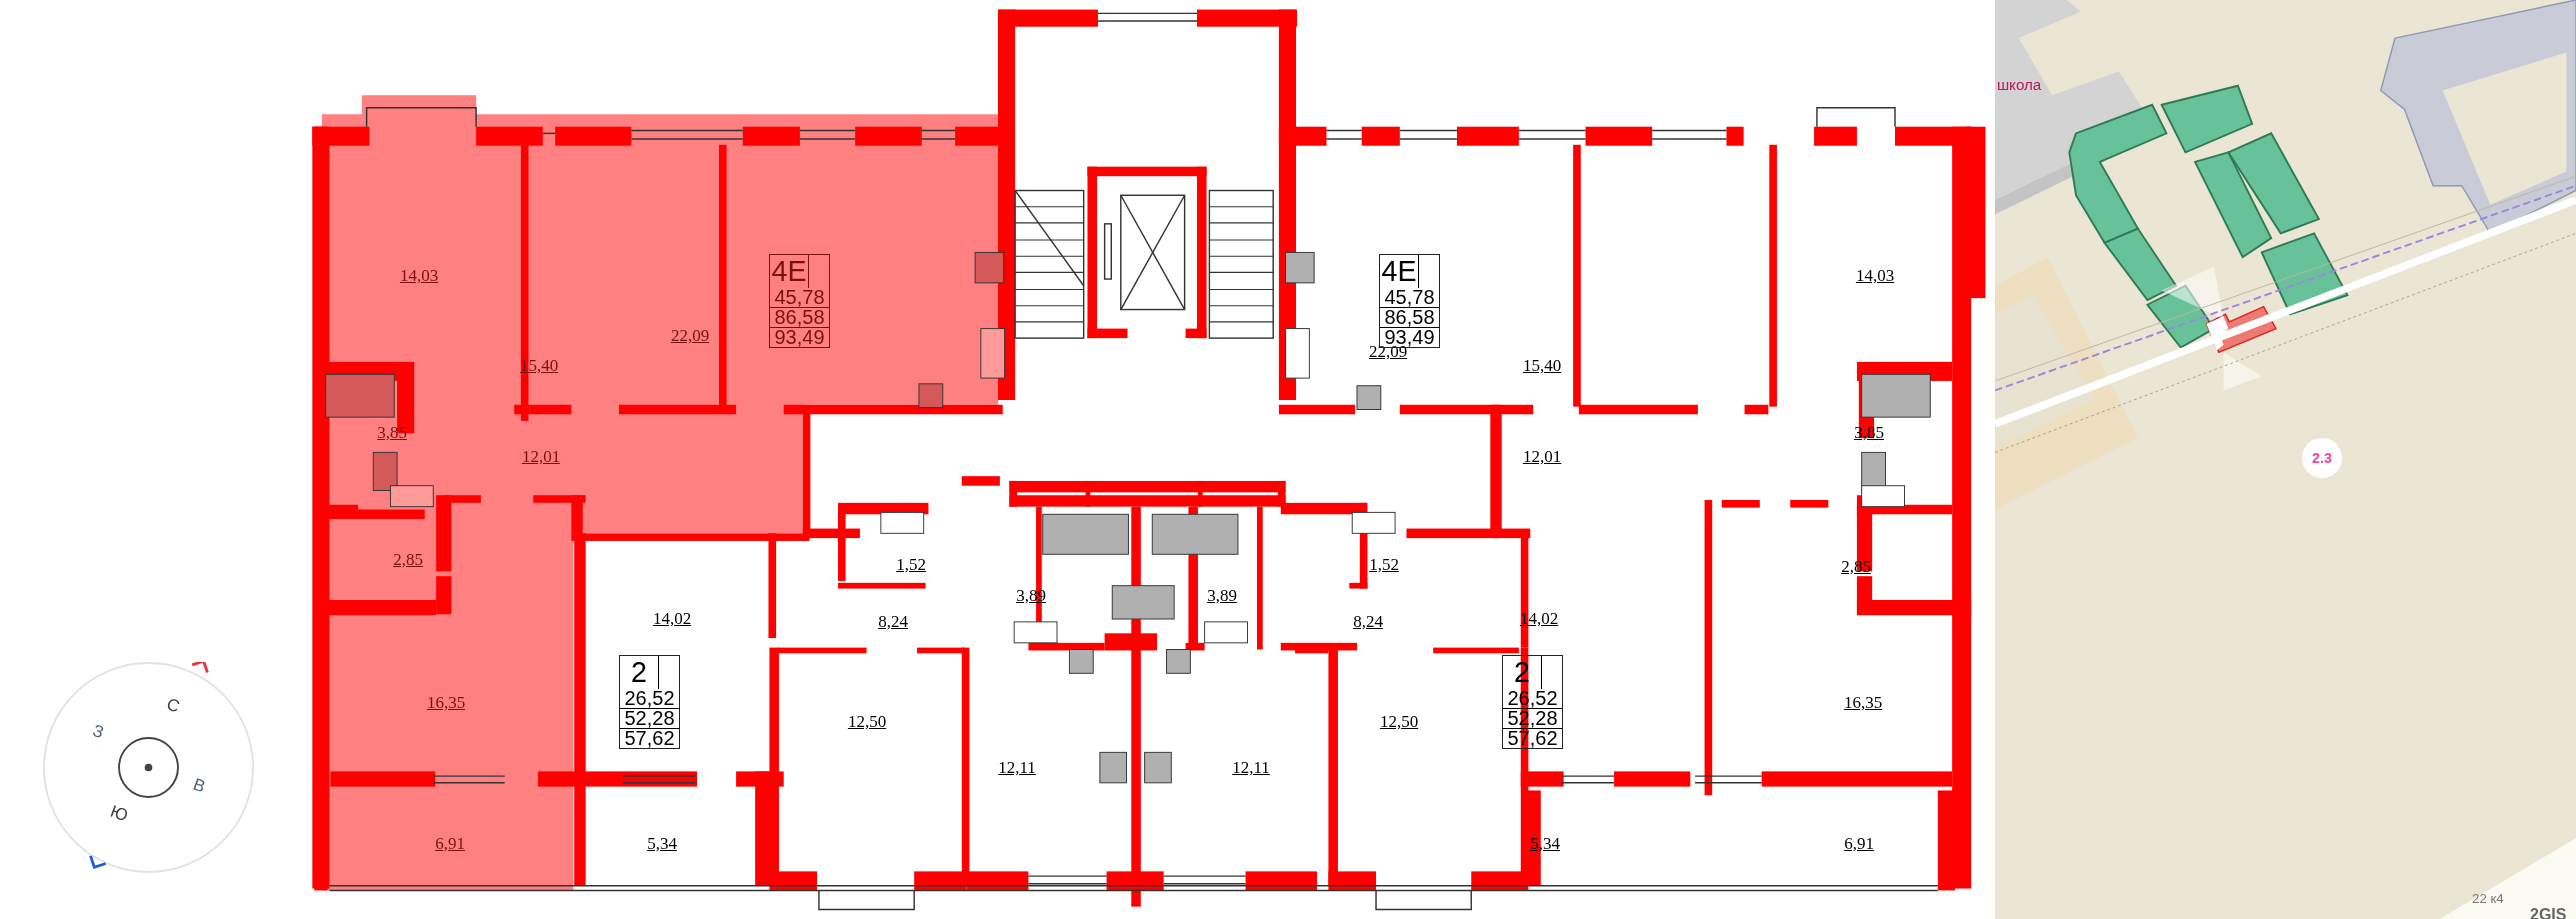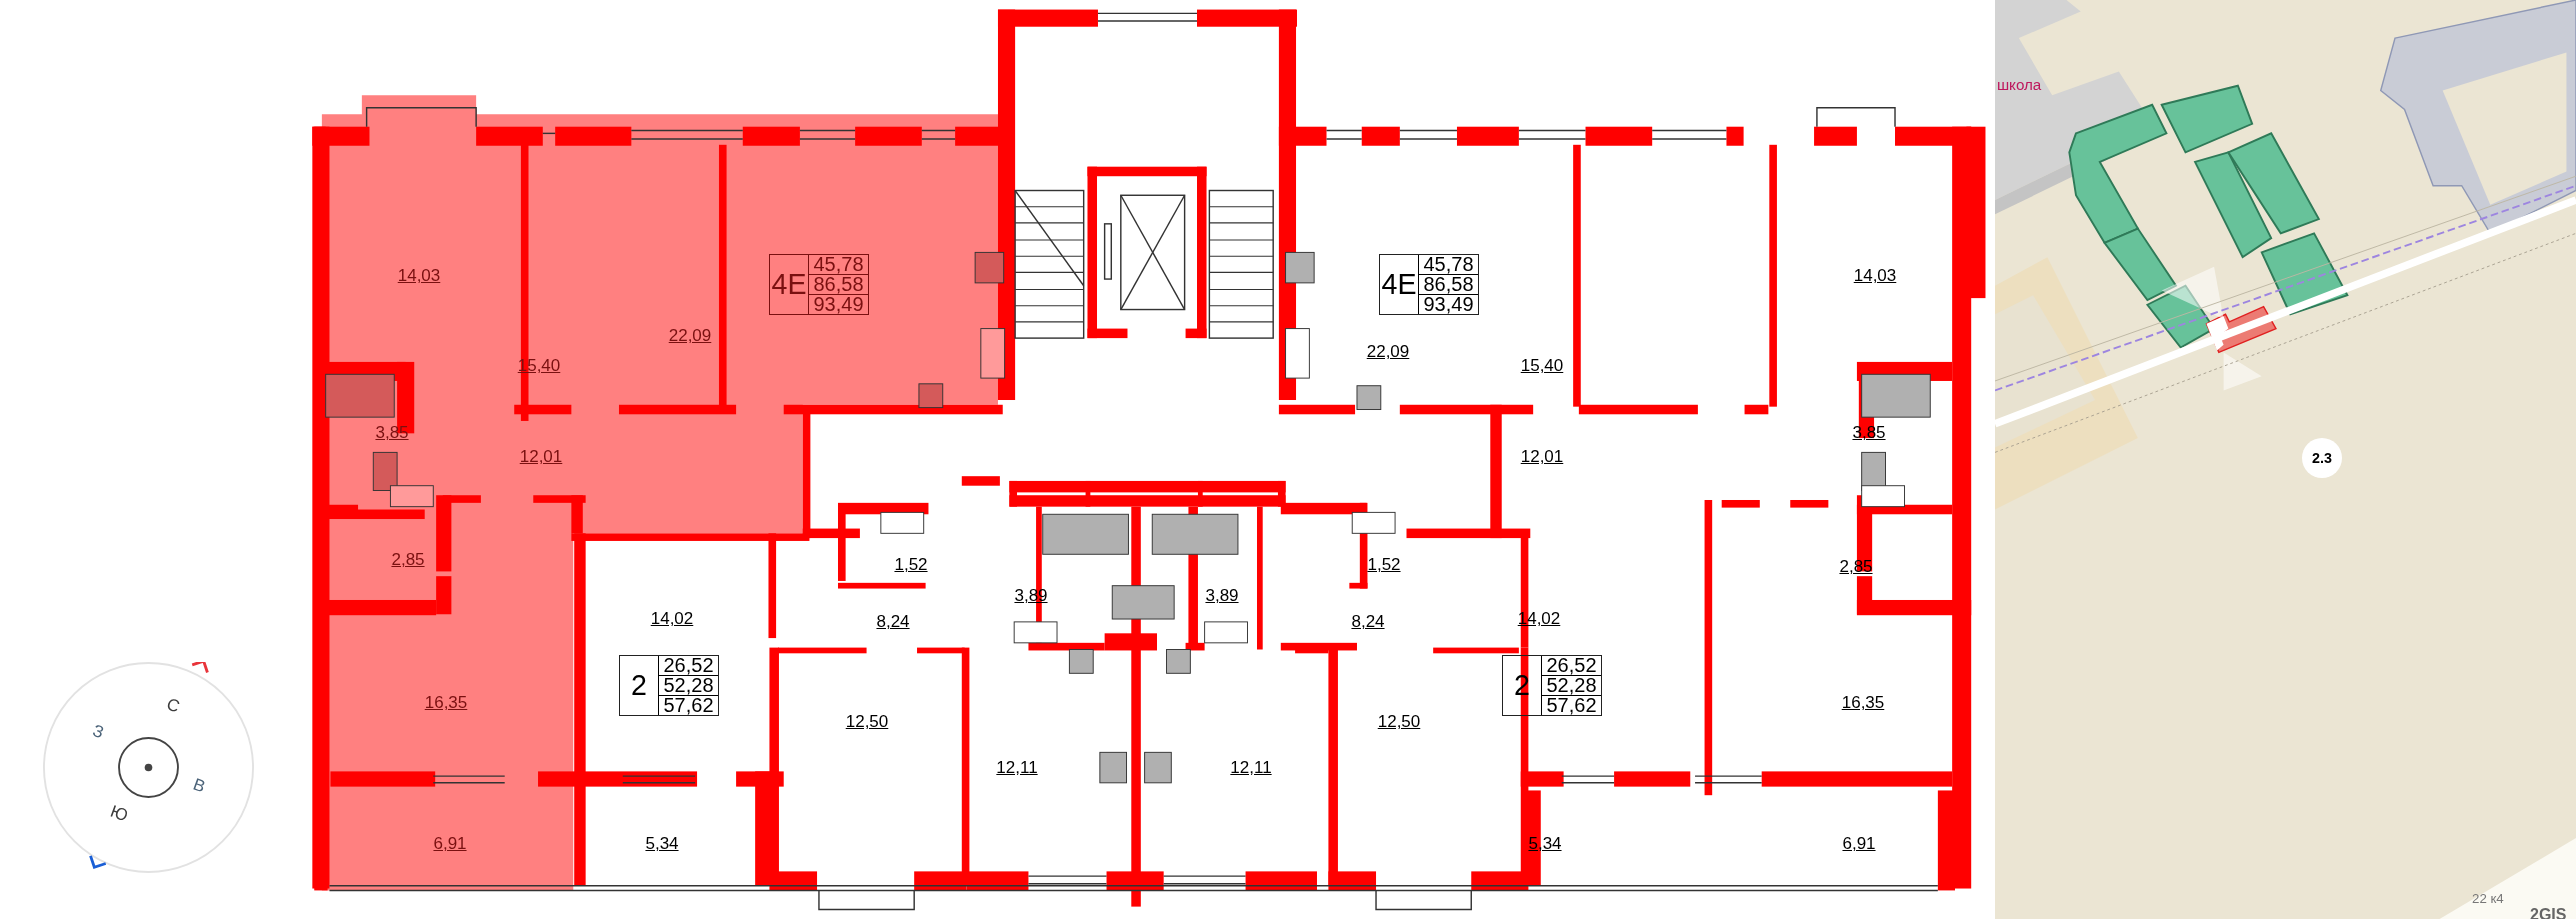--- a/index.html
+++ b/index.html
@@ -1,32 +1,32 @@
 <!DOCTYPE html>
 <html style="font-size:15.2px"><head>
 <meta charset="utf-8">
 <style>
   html, body { margin:0; padding:0; }
   body { width:2576px; height:920px; position:relative; overflow:hidden; background:#ffffff; font-family:"Liberation Sans", sans-serif; }
   #plan { position:absolute; left:0; top:0; width:1995px; height:920px; background:#fff; }
   #plan svg { position:absolute; left:0; top:0; }
-  .lbl { position:absolute; font-family:Liberation Sans, sans-serif; font-size:17px; color:#000; text-decoration:underline; transform:translate(-50%,-50%); white-space:nowrap; }
+  .lbl { position:absolute; font-family:Liberation Serif, serif; font-size:17px; color:#000; text-decoration:underline; transform:translate(-50%,-50%); white-space:nowrap; }
   .lbl.sel { color:#7a1010; }
-  .apt-card { position:absolute; display:flex; border:1.4px solid #222; background:transparent; font-family:"Liberation Sans", sans-serif; }
+  .apt-card { position:absolute; display:flex; border:1.4px solid #222; background:transparent; font-family:"Liberation Sans", sans-serif;flex-direction:column; }
   .apt-card.sel { border-color:#7a1010; color:#7a1010; }
   .apt-card .type { width:38px; display:flex; align-items:center; justify-content:center; font-size:28.6px; border-right:1.4px solid currentColor; }
   .apt-card .vals { display:flex; flex-direction:column; }
   .apt-card .vals div { height:19px; width:59px; text-align:center; font-size:20px; line-height:19px; border-bottom:1.4px solid currentColor; }
   .apt-card .vals div:last-child { border-bottom:none;text-align:center; }
   #compass { position:absolute; left:43px; top:662px; width:211px; height:211px; }
   .cdir { position:absolute; font-size:17px; color:#3b3b3b; transform:translate(-50%,-50%) rotate(20deg); }
   #map { position:absolute; left:1995px; top:0; width:581px; height:920px; background:#ebe5d3; overflow:hidden; }
   #map svg { position:absolute; left:0; top:0; }
   .map-school { position:absolute; left:1.9px; top:76px; color:#be185d; font-size:15.2px; }
-  .map-badge { position:absolute; left:307px; top:438px; width:40px; height:40px; border-radius:50%; background:#fff; color:#000000; font-weight:bold; font-size:14.3px; display:flex; align-items:center; justify-content:center; }
+  .map-badge { position:absolute; left:307px; top:438px; width:40px; height:40px; border-radius:50%; background:#fff; color:#ec4899; font-weight:bold; font-size:14.3px; display:flex; align-items:center; justify-content:center; }
   .map-addr { position:absolute; left:477px; top:891px; color:#777; font-size:13.3px; }
   .map-logo { position:absolute; left:535px; top:893px; color:#666; font-weight:bold; font-size:16px;margin-top:13px; }
 </style>
 </head>
 <body>
 
 <div id="plan">
   <svg width="1995" height="920" viewBox="0 0 2095 966">
 
     <g>

